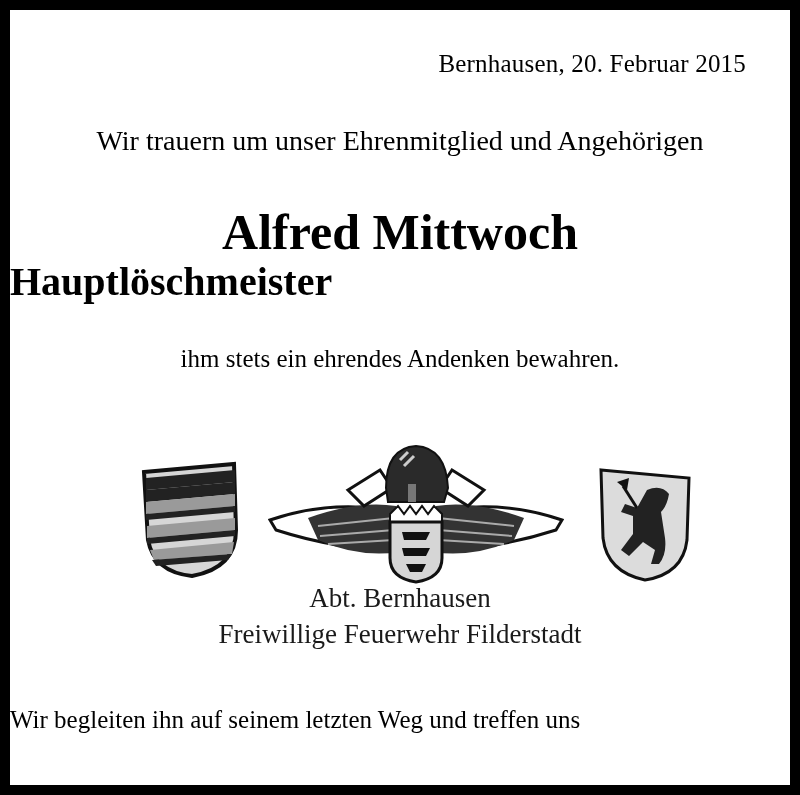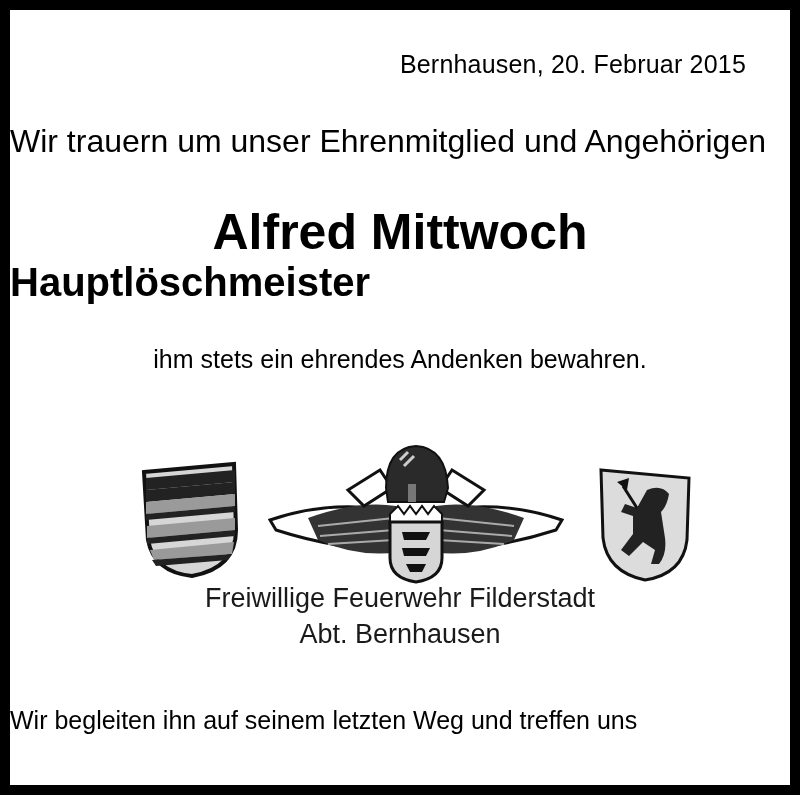--- a/index.html
+++ b/index.html
@@ -4,29 +4,29 @@
   <style>
     html, body { margin: 0; padding: 0; background: #ffffff; }
     body { width: 800px; height: 795px; overflow: hidden; position: relative; }
     .frame {
       position: absolute; left: 0; top: 0;
       width: 800px; height: 795px;
       box-sizing: border-box;
       border: 10px solid #000000;
       background: #ffffff;
       color: #000000;
-      font-family: Liberation Sans, sans-serif;
+      font-family: Liberation Serif, serif;
     }
     .place-date {
       position: absolute; right: 44px; top: 40px;
       font-size: 25px; letter-spacing: 0.2px;
     }
     .intro {
       position: absolute; left: 0; right: 0; top: 116px;
-      font-size: 32px; line-height: 30px;
+      text-align: center; font-size: 28px; line-height: 30px;
     }
     .name {
       position: absolute; left: 0; right: 0; top: 192px;
       text-align: center; font-size: 50px; font-weight: bold; line-height: 60px;
     }
     .rank {
       position: absolute; left: 0; right: 0; top: 254px;
       text-align: left; font-size: 40px; font-weight: bold; line-height: 36px;
     }
     .thanks {
@@ -107,21 +107,21 @@
       <path d="M6 6 L94 14 L92 76 Q88 110 50 116 Q12 108 8 74 Z" fill="#dcdcdc" stroke="#111" stroke-width="3"></path>
 
       <path d="M52 26 Q66 20 74 30 Q72 42 66 48 L70 74 Q72 90 64 100 L56 100 L60 86 L48 78 L34 92 L26 86 L38 70 L38 52 L26 48 L30 40 L42 44 Z" fill="#222"></path>
 
       <path d="M28 22 L42 44" stroke="#111" stroke-width="3"></path>
       <path d="M22 18 L34 14 L32 26 Z" fill="#111"></path>
     </svg>
   </div>
 
   <div class="org">
+    <div>Abt. Bernhausen</div>
     <div>Freiwillige Feuerwehr Filderstadt</div>
-    <div>Abt. Bernhausen</div>
   </div>
 
   <div class="closing">
     <div>Wir begleiten ihn auf seinem letzten Weg und treffen uns</div>
   </div>
 
 </div>
 
 </body></html>

